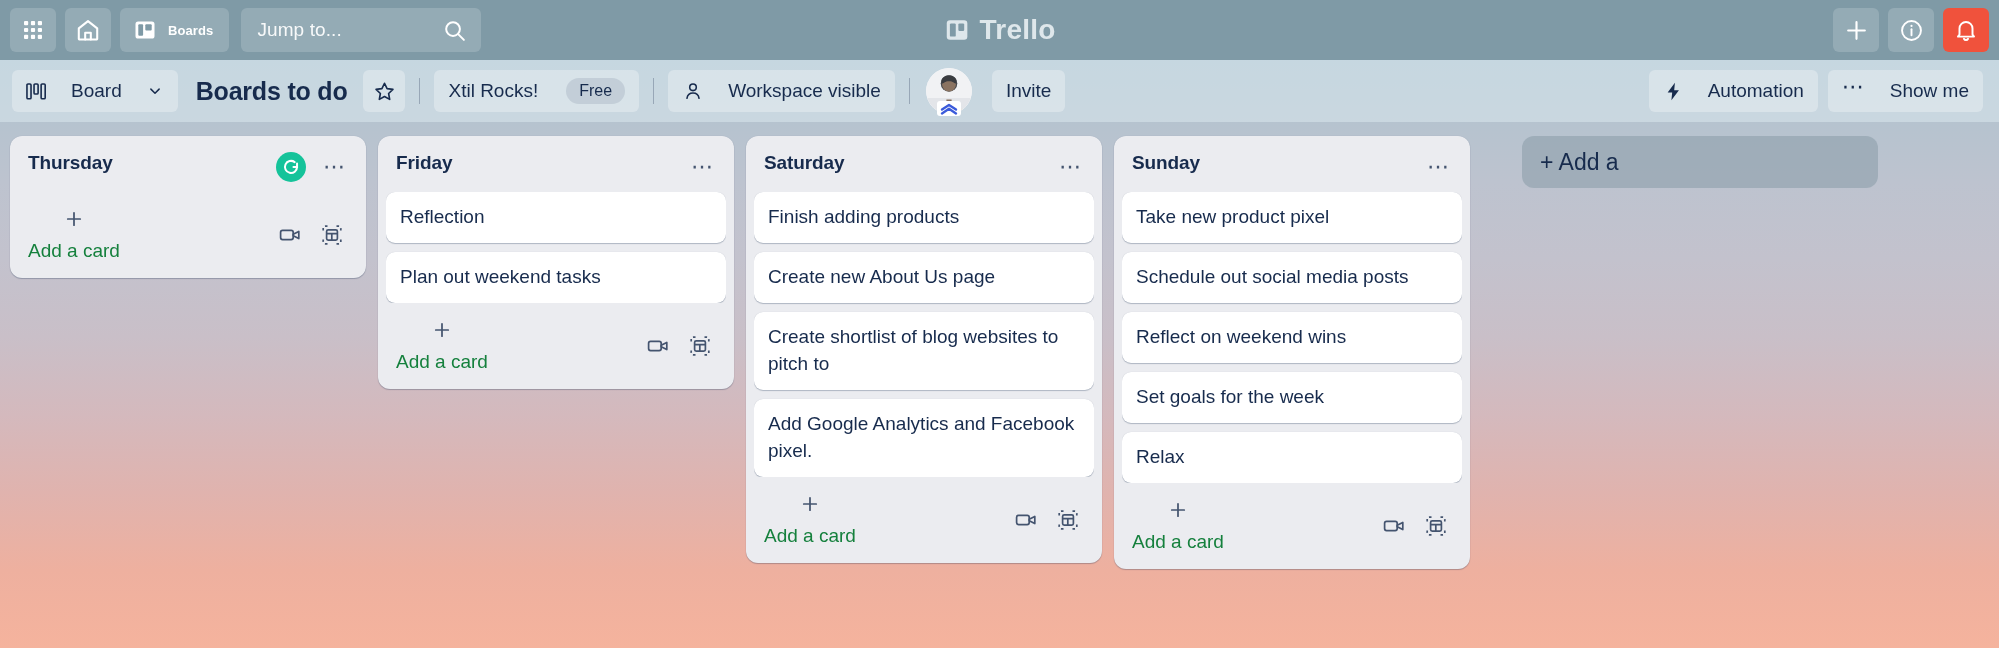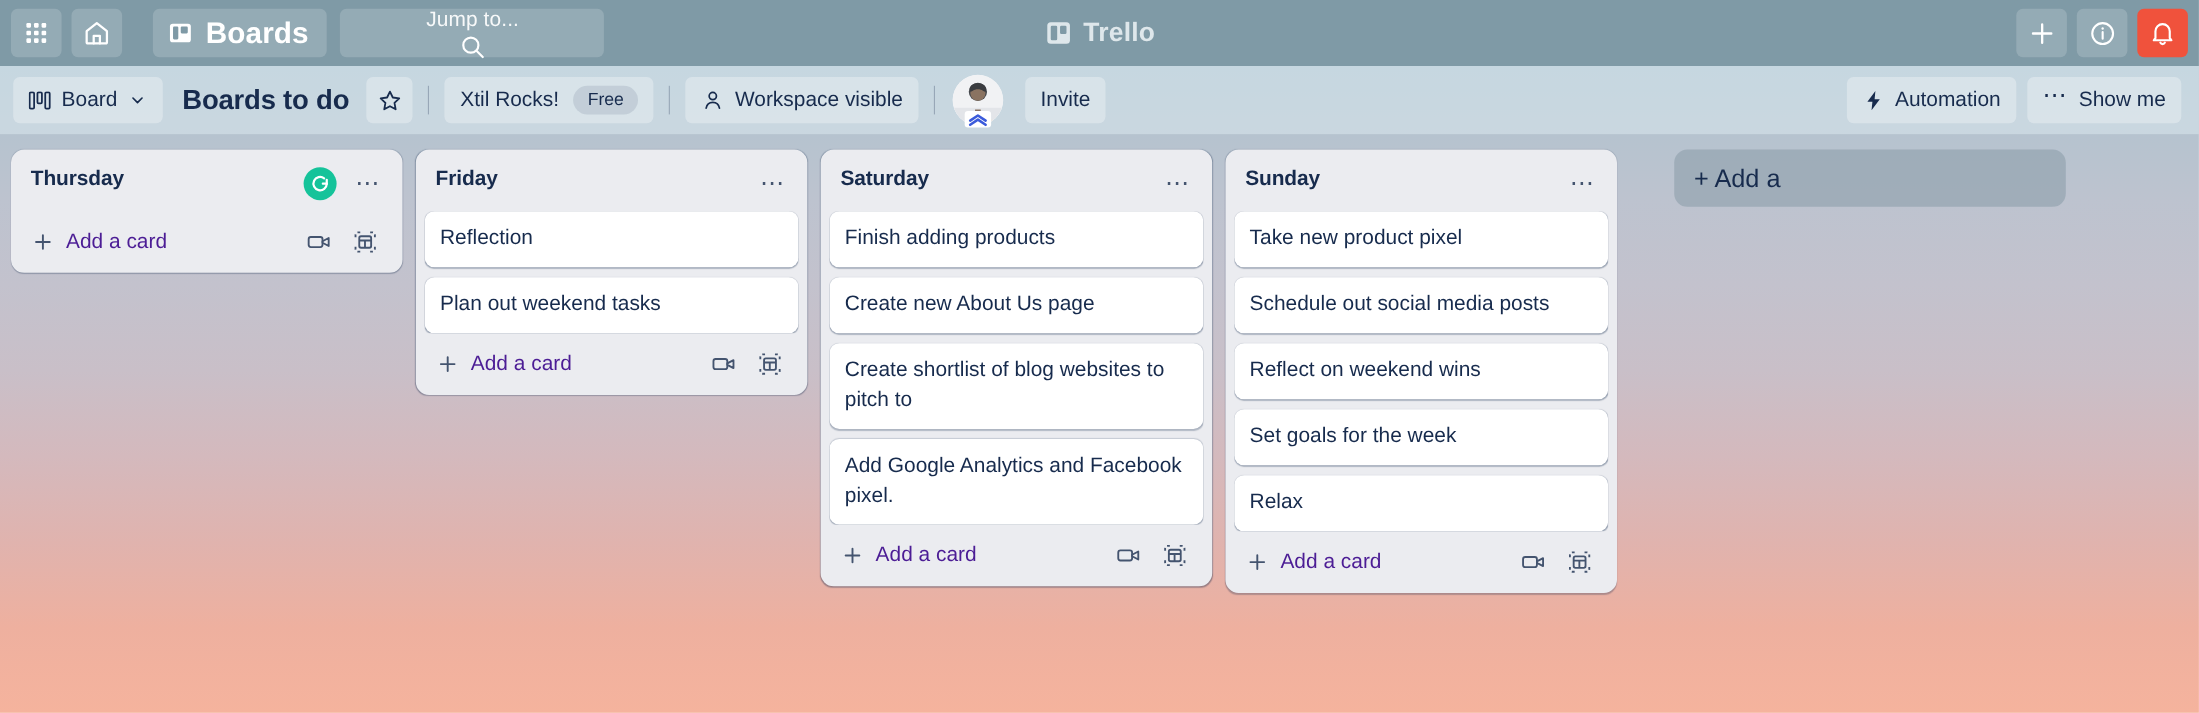--- a/index.html
+++ b/index.html
@@ -48,54 +48,52 @@
     cursor: pointer;
     flex: none;
     user-select: none;
   }
   .tb-square { width: 46px; margin-right: 9px; }
 
   .tb-boards {
     padding: 0 16px 0 13px;
     margin-right: 12px;
     gap: 11px;
-    font-size: 27px;
+    font-size: 13px;
     font-weight: 700;
     letter-spacing: .1px;
-    margin-left: 19px;
   }
 
   .tb-search {
     width: 240px;
     background: rgba(255,255,255,0.17);
     height: 44px;
     border-radius: 6px;
     display: flex;
     align-items: center;
     justify-content: space-between;
     padding: 0 14px 0 16px;
     cursor: text;
-    flex-direction: column;
   }
   .tb-search .ph {
     font-size: 19px;
     color: #ffffff;
     opacity: .93;
     letter-spacing: .1px;
   }
 
   .tb-logo {
     position: absolute;
     left: 50%;
     transform: translateX(-50%);
     display: flex;
     align-items: center;
     gap: 10px;
     color: #e7eef1;
-    font-size: 24px;
+    font-size: 28px;
     font-weight: 700;
     letter-spacing: .2px;
     opacity: .92;
   }
 
   .tb-right {
     margin-left: auto;
     display: flex;
     align-items: center;
     gap: 9px;
@@ -119,21 +117,21 @@
     position: relative;
     z-index: 20;
   }
 
   .bb-chip {
     height: 42px;
     border-radius: 6px;
     background: rgba(255,255,255,0.30);
     display: flex;
     align-items: center;
-    gap: 9px;
+    gap: 24px;
     padding: 0 14px;
     color: #172b4d;
     font-size: 19px;
     cursor: pointer;
     user-select: none;
     flex: none;
   }
 
   .bb-title {
     font-size: 25px;
@@ -258,21 +256,21 @@
   .add-card-row {
     display: flex;
     align-items: center;
     padding: 12px 10px 10px 10px;
     margin-top: 4px;
     border-radius: 8px;
     cursor: pointer;
   }
   .add-card-label {
     display: flex; align-items: center; gap: 10px;
-    font-size: 19px; color: #4c1d95;
+    font-size: 19px; color: #15803d; flex-direction: column;
   }
   .add-card-icons { margin-left: auto; display: flex; align-items: center; gap: 18px; padding-right: 4px; }
 
   .add-list {
     width: 356px;
     flex: none;
     height: 52px;
     border-radius: 12px;
     background: rgba(145,162,173,0.65);
     display: flex;

